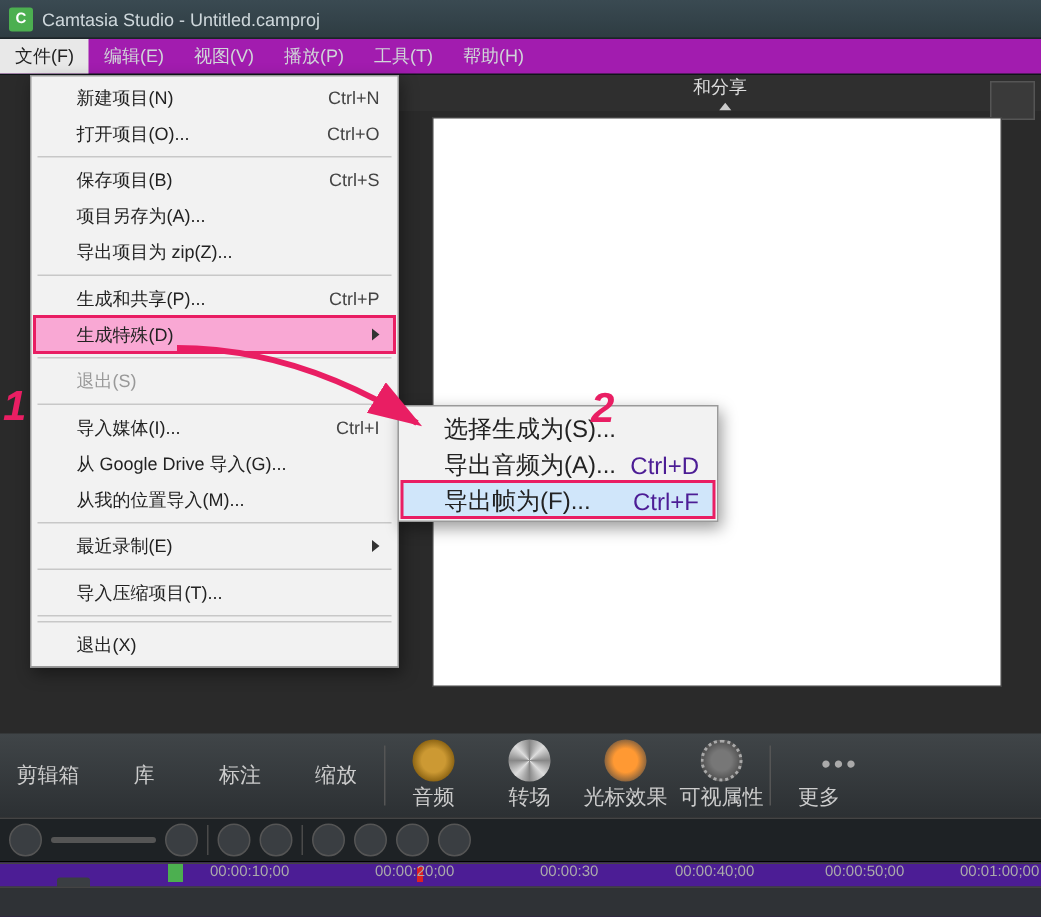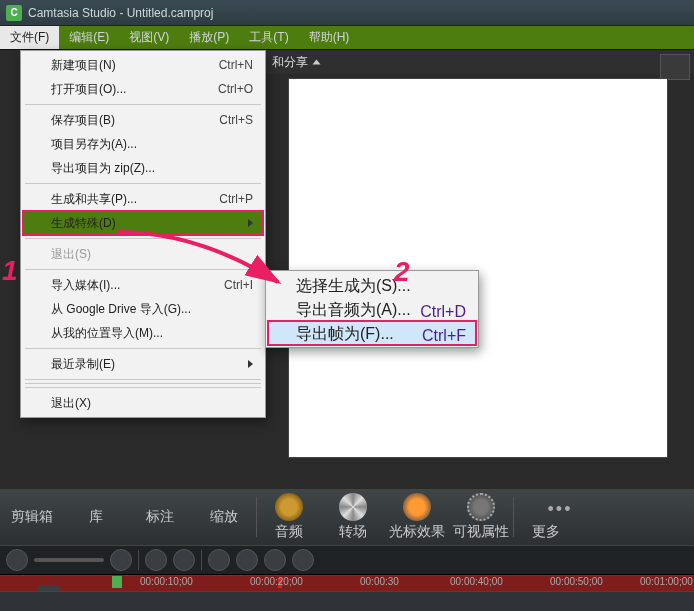--- a/index.html
+++ b/index.html
@@ -3,45 +3,45 @@
 <meta charset="utf-8">
 <style>
 * { margin: 0; padding: 0; box-sizing: border-box; font-family: "Microsoft YaHei", sans-serif; }
 body { width: 694px; height: 611px; background: #2a2a2a; overflow: hidden; position: relative; }
 
 
 .titlebar { height: 26px; background: linear-gradient(#3a4a52, #2e3c42); display: flex; align-items: center; padding: 0 6px; color: #cfd8dc; font-size: 12px; border-bottom: 1px solid #1a2428; }
 .titlebar .logo { width: 16px; height: 16px; background: #4caf50; border-radius: 2px; margin-right: 6px; display: flex; align-items: center; justify-content: center; color: #fff; font-weight: bold; font-size: 10px; }
 
 
-.menubar { height: 24px; background: #4d7c0f; display: flex; border-bottom: 1px solid #0e1518; }
+.menubar { height: 24px; background: #a21caf; display: flex; border-bottom: 1px solid #0e1518; }
 .menubar .menu-item { color: #d0d6d8; font-size: 12px; padding: 0 10px; display: flex; align-items: center; cursor: default; }
 .menubar .menu-item.active { background: #e8e8e8; color: #222; }
 
 
 .dropdown { position: absolute; left: 20px; top: 50px; width: 246px; background: #f2f2f2; border: 1px solid #9a9a9a; box-shadow: 2px 4px 10px rgba(0,0,0,0.4); z-index: 100; padding: 2px; }
 .dropdown .item { height: 24px; display: flex; align-items: center; padding: 0 10px 0 28px; font-size: 12px; color: #222; position: relative; }
 .dropdown .item .shortcut { margin-left: auto; color: #444; }
 .dropdown .item .arrow { margin-left: auto; border-left: 5px solid #333; border-top: 4px solid transparent; border-bottom: 4px solid transparent; }
 .dropdown .item.disabled { color: #999; }
 .dropdown .sep { height: 1px; background: #c8c8c8; margin: 3px 2px; }
-.dropdown .item.highlighted { outline: 2px solid #e91e63; outline-offset: -1px; background: #4d7c0f; }
+.dropdown .item.highlighted { outline: 2px solid #e91e63; outline-offset: -1px; background: #f9a8d4; }
 
 
 .submenu { position: absolute; left: 265px; top: 270px; width: 214px; background: #f2f2f2; border: 1px solid #9a9a9a; box-shadow: 2px 4px 10px rgba(0,0,0,0.4); z-index: 101; padding: 2px; }
 .submenu .item { height: 24px; display: flex; align-items: flex-end; padding: 0 10px 0 28px; font-size: 16px; color: #222; }
 .submenu .item .shortcut { margin-left: auto; color: #4c1d95; }
 .submenu .item.highlighted { outline: 2px solid #e91e63; outline-offset: -1px; background: #d0e6fa; }
 
 
 .anno { position: absolute; font-size: 28px; font-weight: bold; color: #e91e63; font-style: italic; z-index: 200; }
 .arrow-line { position: absolute; z-index: 150; }
 
 
-.topstrip { position: absolute; left: 266px; top: 50px; right: 0; height: 24px; background: #2f2f2f; display: flex; align-items: center; color: #ddd; font-size: 12px; padding: 0 6px; }
+.topstrip { position: absolute; left: 266px; top: 50px; right: 0; height: 24px; background: #2f2f2f; display: flex; align-items: center; color: #ddd; font-size: 12px; padding: 0 6px; flex-direction: column; }
 .topstrip .tri { border-left: 5px solid #ccc; border-top: 4px solid transparent; border-bottom: 4px solid transparent; transform: rotate(270deg); margin-left: 6px; }
 .rightside-btn { position: absolute; right: 4px; top: 54px; width: 30px; height: 26px; background: #3a3a3a; border: 1px solid #555; }
 
 
 .canvas-area { position: absolute; left: 288px; top: 78px; width: 380px; height: 380px; background: #fff; border: 1px solid #444; }
 
 
 .tooltabs { position: absolute; left: 0; right: 0; bottom: 66px; height: 56px; background: linear-gradient(#404548, #2c3033); display: flex; align-items: center; color: #ccc; font-size: 14px; }
 .tooltabs .tab { width: 64px; text-align: center; }
 .tooltabs .tab .icon { width: 28px; height: 28px; margin: 0 auto 2px; background: #555; border-radius: 14px; }
@@ -52,21 +52,21 @@
 #ic-visual { background: radial-gradient(circle, #777 40%, #444 90%); border: 2px dotted #aaa; }
 #ic-more { background: transparent; position: relative; }
 #ic-more::before { content: "•••"; color: #aaa; position: absolute; width: 100%; text-align: center; top: 6px; letter-spacing: 2px; font-size: 18px; }
 
 
 .timeline-ctrl { position: absolute; left: 0; right: 0; bottom: 36px; height: 30px; background: #1e2225; display: flex; align-items: center; padding: 0 6px; gap: 6px; border-top: 1px solid #444; border-bottom: 1px solid #000; }
 .tc-btn { width: 22px; height: 22px; background: #3a3e42; border-radius: 11px; border: 1px solid #555; }
 .tc-slider { width: 70px; height: 4px; background: #555; border-radius: 2px; }
 .tc-sep { width: 1px; height: 20px; background: #4a4a4a; }
 
-.timeline { position: absolute; left: 0; right: 0; bottom: 0; height: 36px; background: #7f1d1d; }
+.timeline { position: absolute; left: 0; right: 0; bottom: 0; height: 36px; background: #4c1d95; }
 .time-ruler { height: 16px; position: relative; color: #aaa; font-size: 10px; border-top: 1px solid #444; }
 .time-tick { position: absolute; top: 0; }
 .time-track { height: 20px; background: #2f3236; position: relative; border-top: 1px solid #444; }
 .playhead { position: absolute; left: 112px; top: 0; width: 10px; height: 12px; background: #4caf50; }
 .redmark { position: absolute; left: 278px; top: 2px; width: 4px; height: 10px; background: #d22; }
 .settings-btn { position: absolute; left: 38px; bottom: 10px; width: 22px; height: 16px; background: #3a3e42; border-radius: 2px; }
 </style>
 </head>
 <body>
 
@@ -135,20 +135,23 @@
     </div>
   <div class="item">
       <span>从我的位置导入(M)...</span>
     </div>
   <div class="sep"></div>
   <div class="item">
       <span>最近录制(E)</span>
       <span class="arrow"></span>
     </div>
   <div class="sep"></div>
+  <div class="item">
+      <span>导入压缩项目(T)...</span>
+    </div>
   <div class="sep"></div>
   <div class="sep"></div>
   <div class="item">
       <span>退出(X)</span>
     </div>
 </div>
 
 <div class="submenu">
   <div class="item">
       <span>选择生成为(S)...</span>

